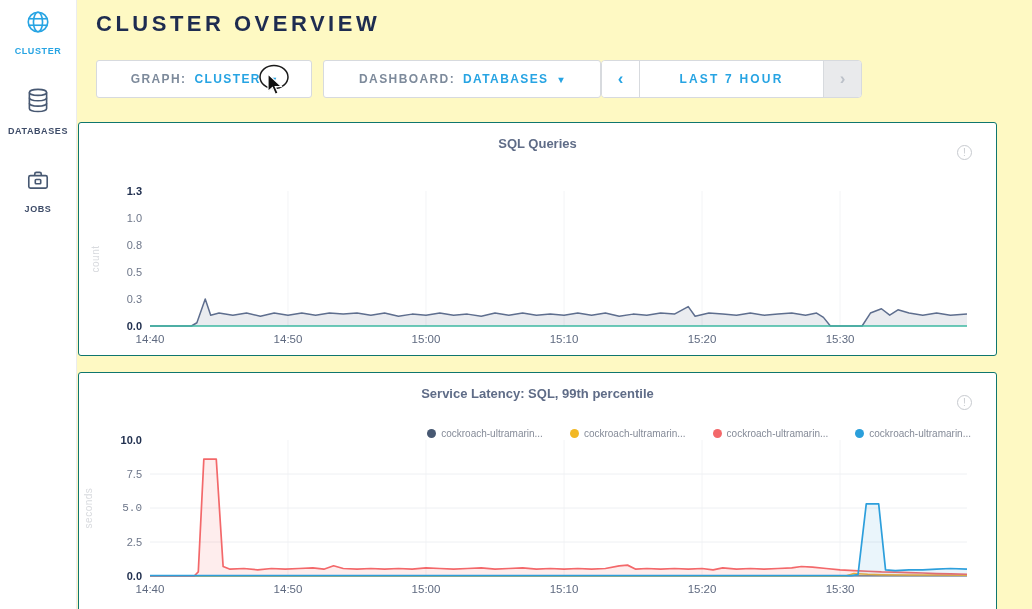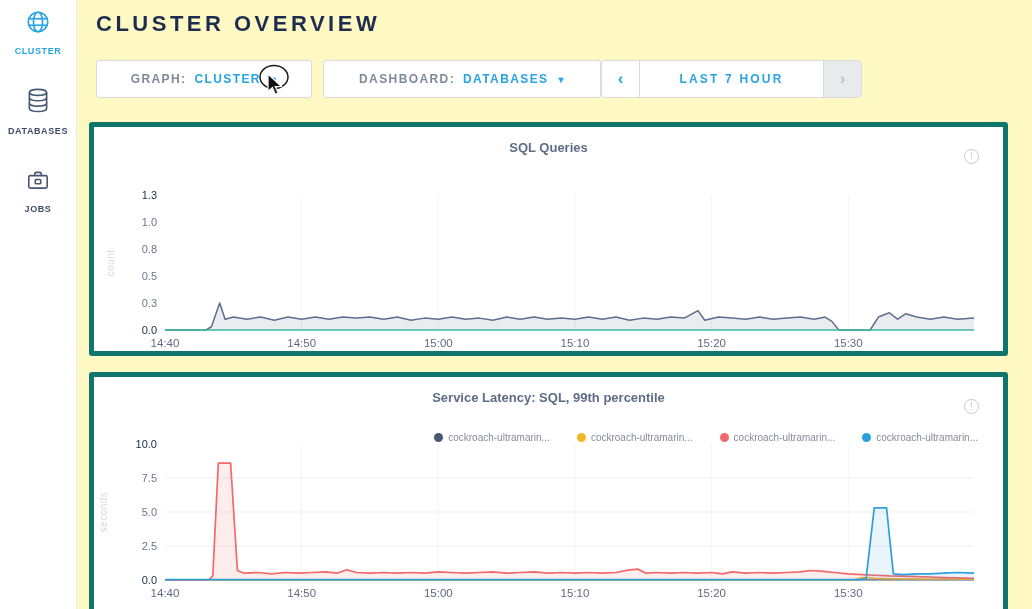--- a/index.html
+++ b/index.html
@@ -35,42 +35,42 @@
   .timegroup { display:flex; height:38px; border:1px solid #d7dade; border-radius:4px;
     overflow:hidden; background:#fff; }
   .tg-btn { width:38px; display:flex; align-items:center; justify-content:center;
     font-size:17px; font-weight:bold; cursor:pointer; }
   .tg-prev { color:#27a4e3; border-right:1px solid #d7dade; background:#fff; }
   .tg-next { color:#bcc1c9; border-left:1px solid #d7dade; background:#e9eaec; }
   .tg-label { width:183px; display:flex; align-items:center; justify-content:center;
     color:#27a4e3; font-size:12px; font-weight:bold; letter-spacing:2.2px; cursor:pointer; }
 
   
-  .panel { position:relative; margin-left:12px; width:919px; background:#fff;
-    border:5px solid #0f766e; border-radius:3px; }
+  .panel { position:relative; margin-left:1px; width:919px; background:#fff;
+    border:1px solid #0f766e; border-radius:3px; }
   .panel.p1 { margin-top:24px; height:234px; }
   .panel.p2 { margin-top:16px; height:252px; }
   .chart-title { text-align:center; padding-top:13px; font-size:13px; font-weight:bold;
     color:#5f6c87; }
   .info-icon { position:absolute; top:22px; right:24px; width:15px; height:15px;
     border:1px solid #c7cacf; border-radius:50%; color:#c7cacf; font-size:10px;
     display:flex; align-items:center; justify-content:center; cursor:pointer; }
 
   .legend { position:absolute; top:55px; right:25px; display:flex; gap:27px; }
   .legend-item { display:flex; align-items:center; gap:5px; font-size:10px; color:#858b98; cursor:pointer; }
   .legend-dot { width:9px; height:9px; border-radius:50%; display:inline-block; }
 
   .plot { position:absolute; left:71px; right:29px; }
   .p1 .plot { top:68px; height:135px; }
   .p2 .plot { top:67px; height:136px; }
   .plot svg { position:absolute; inset:0; width:100%; height:100%; overflow:visible; }
 
   .ytick { position:absolute; right:calc(100% + 8px); transform:translateY(-50%);
     font-size:11px; color:#6d7689; white-space:nowrap; }
-  .ytick.strong { color:#21304f; font-weight:normal;text-align:right; }
+  .ytick.strong { color:#21304f; font-weight:bold;text-align:right; }
   .xtick { position:absolute; top:calc(100% + 7px); transform:translateX(-50%);
     font-size:11.5px; color:#5f6a80; white-space:nowrap; }
   .unit-label { position:absolute; top:50%; right:calc(100% + 41px);
     transform:translateY(-50%) rotate(-90deg); font-size:10px; color:#d8dade;
     letter-spacing:.5px; }
 
   
   .cursor-overlay { position:absolute; left:256px; top:62px; z-index:20; pointer-events:none; }
 </style>
 </head>
@@ -198,21 +198,21 @@
           <path d="M0.0,999.0 L1000.0,999.0" fill="none" stroke="#475872" stroke-width="1.2" stroke-linejoin="round" vector-effect="non-scaling-stroke"></path>
           <path d="M0.0,1000.0 L851.4,1000.0 L861.5,982.0 L878.4,988.0 L895.3,990.0 L929.1,992.0 L962.8,993.0 L1000.0,995.0 L1000,1000 L0,1000 Z" fill="rgba(239,183,44,0.12)" stroke="none"></path>
           <path d="M0.0,1000.0 L851.4,1000.0 L861.5,982.0 L878.4,988.0 L895.3,990.0 L929.1,992.0 L962.8,993.0 L1000.0,995.0" fill="none" stroke="#efb72c" stroke-width="1.5" stroke-linejoin="round" vector-effect="non-scaling-stroke"></path>
           <path d="M0.0,1000.0 L54.1,1000.0 L59.1,970.0 L65.9,140.0 L81.1,140.0 L89.5,930.0 L98.0,950.0 L114.9,945.0 L131.8,955.0 L148.6,945.0 L165.5,950.0 L182.4,945.0 L199.3,940.0 L212.8,950.0 L224.7,925.0 L236.5,945.0 L253.4,950.0 L270.3,945.0 L287.2,950.0 L304.1,945.0 L320.9,950.0 L337.8,940.0 L354.7,945.0 L371.6,950.0 L388.5,945.0 L405.4,940.0 L422.3,950.0 L439.2,945.0 L456.1,940.0 L473.0,950.0 L489.9,945.0 L506.8,950.0 L523.6,945.0 L540.5,950.0 L557.4,945.0 L574.3,925.0 L584.5,920.0 L594.6,950.0 L608.1,945.0 L625.0,950.0 L641.9,945.0 L658.8,950.0 L675.7,945.0 L689.2,955.0 L701.0,940.0 L717.9,950.0 L734.8,945.0 L751.7,950.0 L768.6,945.0 L785.5,940.0 L797.3,930.0 L810.8,935.0 L827.7,945.0 L844.6,955.0 L861.5,960.0 L878.4,965.0 L895.3,970.0 L912.2,972.0 L929.1,975.0 L945.9,978.0 L962.8,982.0 L979.7,984.0 L1000.0,987.0 L1000,1000 L0,1000 Z" fill="rgba(243,104,106,0.12)" stroke="none"></path>
           <path d="M0.0,1000.0 L54.1,1000.0 L59.1,970.0 L65.9,140.0 L81.1,140.0 L89.5,930.0 L98.0,950.0 L114.9,945.0 L131.8,955.0 L148.6,945.0 L165.5,950.0 L182.4,945.0 L199.3,940.0 L212.8,950.0 L224.7,925.0 L236.5,945.0 L253.4,950.0 L270.3,945.0 L287.2,950.0 L304.1,945.0 L320.9,950.0 L337.8,940.0 L354.7,945.0 L371.6,950.0 L388.5,945.0 L405.4,940.0 L422.3,950.0 L439.2,945.0 L456.1,940.0 L473.0,950.0 L489.9,945.0 L506.8,950.0 L523.6,945.0 L540.5,950.0 L557.4,945.0 L574.3,925.0 L584.5,920.0 L594.6,950.0 L608.1,945.0 L625.0,950.0 L641.9,945.0 L658.8,950.0 L675.7,945.0 L689.2,955.0 L701.0,940.0 L717.9,950.0 L734.8,945.0 L751.7,950.0 L768.6,945.0 L785.5,940.0 L797.3,930.0 L810.8,935.0 L827.7,945.0 L844.6,955.0 L861.5,960.0 L878.4,965.0 L895.3,970.0 L912.2,972.0 L929.1,975.0 L945.9,978.0 L962.8,982.0 L979.7,984.0 L1000.0,987.0" fill="none" stroke="#f3686a" stroke-width="1.7" stroke-linejoin="round" vector-effect="non-scaling-stroke"></path>
           <path d="M0.0,997.0 L858.1,997.0 L866.6,990.0 L876.7,470.0 L891.9,470.0 L900.3,955.0 L912.2,960.0 L929.1,955.0 L945.9,955.0 L962.8,950.0 L979.7,945.0 L1000.0,950.0 L1000,1000 L0,1000 Z" fill="rgba(45,159,220,0.10)" stroke="none"></path>
           <path d="M0.0,997.0 L858.1,997.0 L866.6,990.0 L876.7,470.0 L891.9,470.0 L900.3,955.0 L912.2,960.0 L929.1,955.0 L945.9,955.0 L962.8,950.0 L979.7,945.0 L1000.0,950.0" fill="none" stroke="#2d9fdc" stroke-width="1.7" stroke-linejoin="round" vector-effect="non-scaling-stroke"></path>
         </svg>
     <span class="ytick strong" style="top: 100%;">0.0</span>
         <span class="ytick" style="top: 75%;">2.5</span>
-        <span class="ytick" style="top: 50%;">5.0</span>
+        <span class="ytick" style="top: 50%; font-family: Liberation Mono, monospace;">5.0</span>
         <span class="ytick" style="top: 25%;">7.5</span>
         <span class="ytick strong" style="top: 0%;">10.0</span>
         <span class="xtick" style="left: 0%;">14:40</span>
         <span class="xtick" style="left: 16.8919%;">14:50</span>
         <span class="xtick" style="left: 33.7838%;">15:00</span>
         <span class="xtick" style="left: 50.6757%;">15:10</span>
         <span class="xtick" style="left: 67.5676%;">15:20</span>
         <span class="xtick" style="left: 84.4595%;">15:30</span>
       </div>
   </section>

